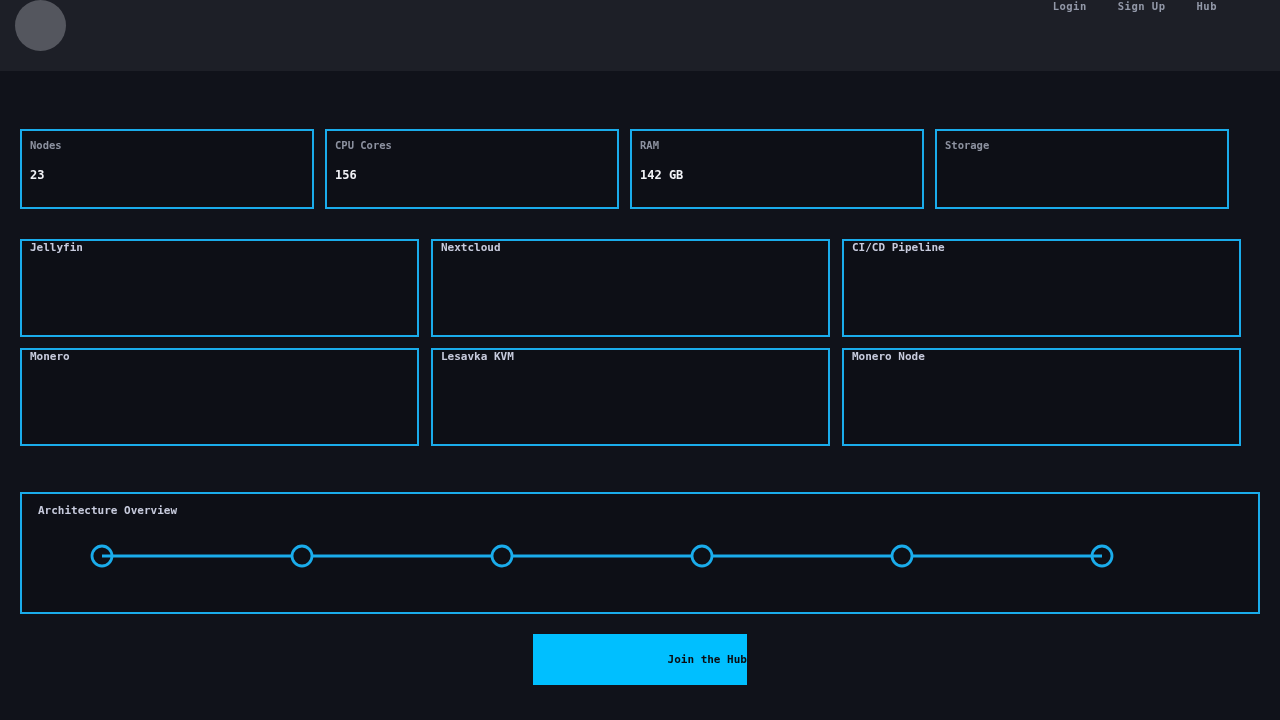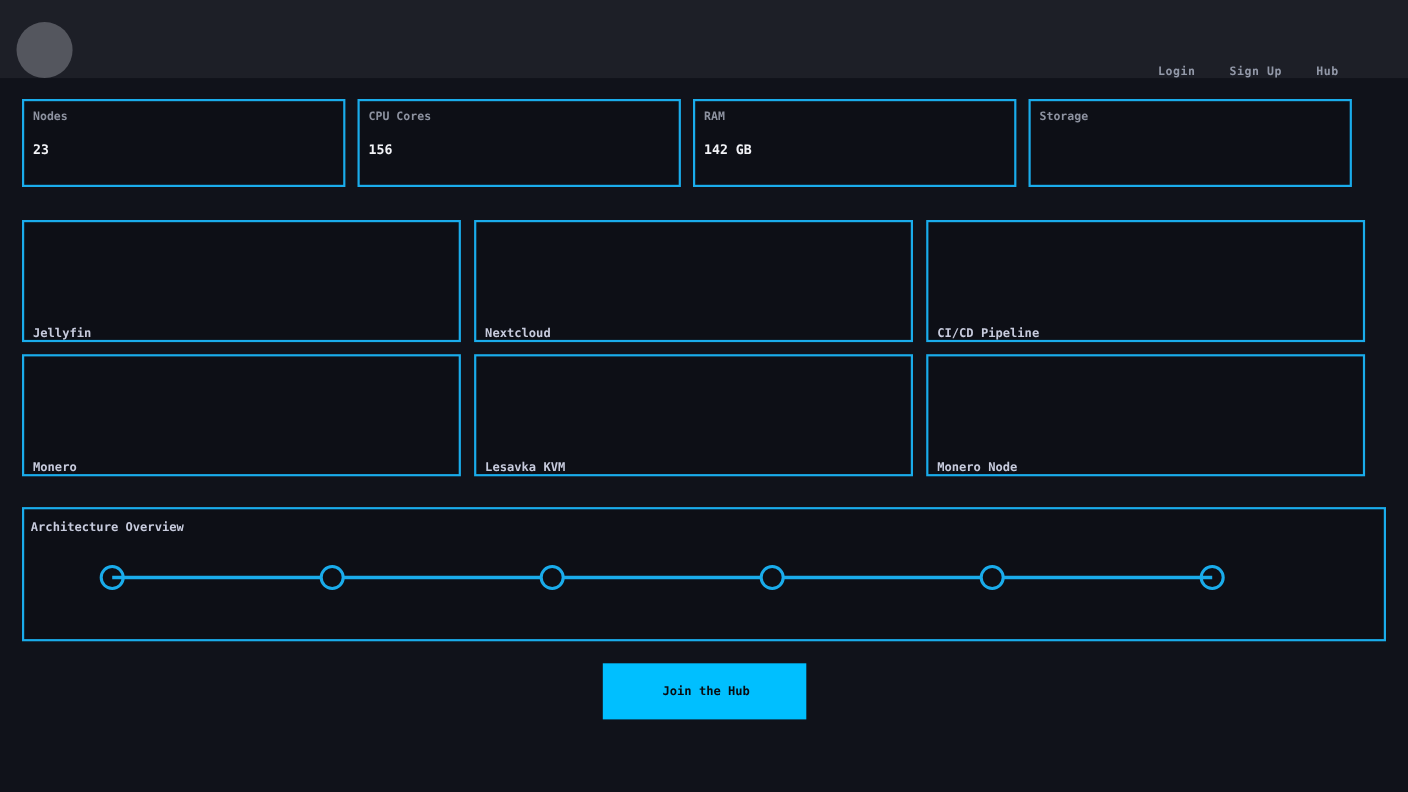--- a/index.html
+++ b/index.html
@@ -20,21 +20,21 @@
   body{
     background:var(--bg);
     font-family:"DejaVu Sans Mono","Liberation Mono",monospace;
     font-weight:bold;
   }
   
   .navbar{
     height:71px;
     background:var(--navbar);
     display:flex;
-    align-items:flex-end;
+    align-items:flex-start;
     padding:0 20px 0 15px;
   }
   .avatar{
     width:51px;height:51px;border-radius:50%;
     background:var(--avatar);
     margin-top:0;
     cursor:pointer;
   }
   .nav-links{
     margin-left:auto;
@@ -48,20 +48,21 @@
     font-size:10.5px;
     letter-spacing:0.5px;
     text-decoration:none;
     cursor:pointer;
   }
   
   main{padding:19px 20px 0 20px;}
   .stats-row{
     display:flex;
     gap:11px;
+    margin-top:39px;
   }
   .stat-card{
     width:294px;height:80px;
     background:var(--card-bg);
     border:2px solid var(--accent);
     padding:8px 8px;
   }
   .stat-label{
     color:var(--label);
     font-size:10.5px;
@@ -72,63 +73,63 @@
     margin-top:17px;
   }
   .services-grid{
     margin-top:30px;
     display:grid;
     grid-template-columns:repeat(3,399px);
     column-gap:12px;
     row-gap:11px;
   }
   .service-card{
-    height:111px;
+    height:98px;
     background:var(--card-bg);
     border:2px solid var(--accent);
     display:flex;
-    align-items:flex-end;
+    align-items:flex-start;
     padding:0 8px;
     cursor:pointer;
   }
   .service-card span{
     color:var(--service-text);
     font-size:11px;
   }
   .arch-card{
-    margin-top:28px;
+    margin-top:46px;
     width:1240px;height:122px;
     background:var(--card-bg);
     border:2px solid var(--accent);
     position:relative;
-    padding:10px 6px;
+    padding:10px 16px;
   }
   .arch-title{
     color:var(--service-text);
     font-size:11px;
   }
   .arch-svg{
     position:absolute;
     left:2px;top:2px;
   }
   
   .cta-wrap{
     display:flex;
     justify-content:center;
     margin-top:20px;
   }
   .cta{
-    width:185px;height:51px;
+    width:214px;height:51px;
     background:var(--button);
     border:none;
     color:var(--button-text);
     font-family:inherit;
     font-weight:bold;
     font-size:11px;
-    text-align:center;
+    text-align:right;
     padding-left:4px;
     cursor:pointer;
   }
 </style>
 </head>
 <body>
 
 <header class="navbar">
   <div class="avatar"></div>
   <nav class="nav-links">

